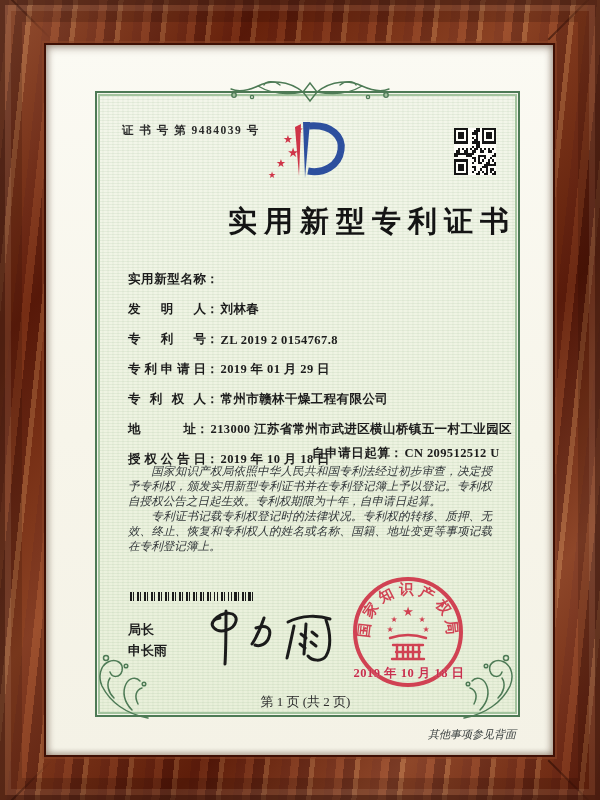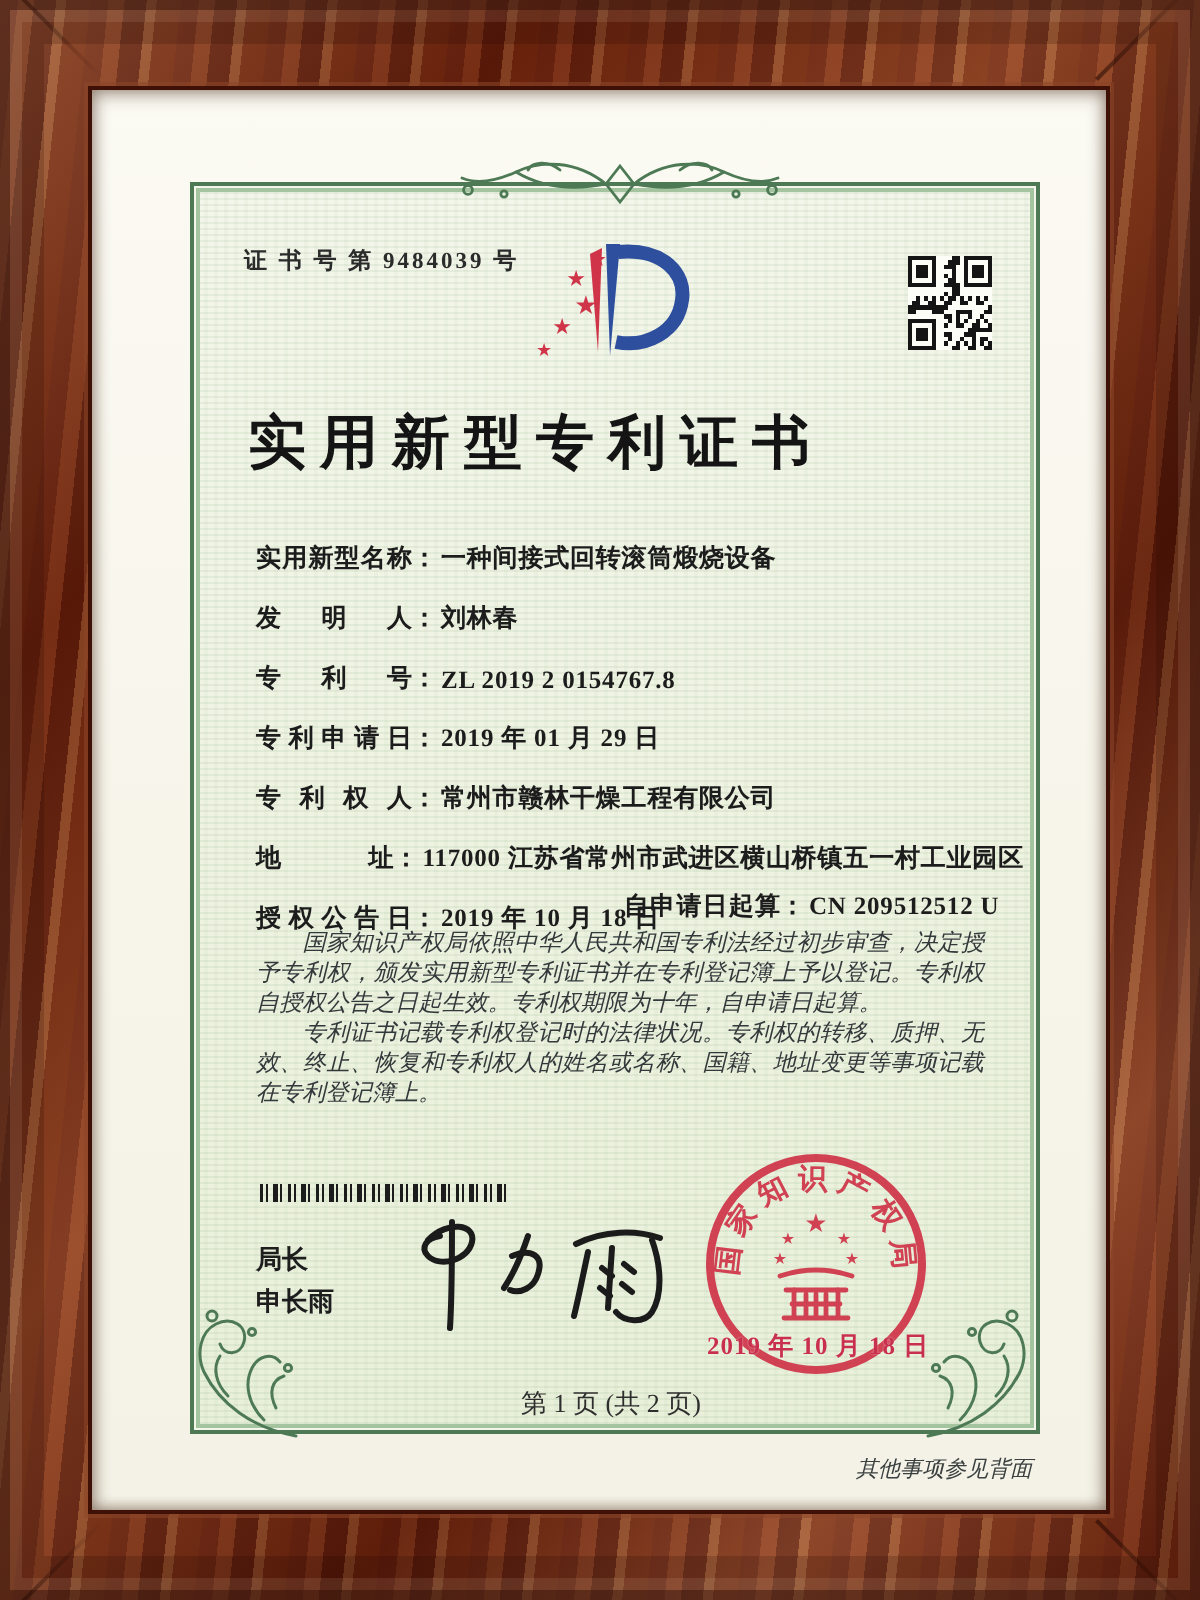--- a/index.html
+++ b/index.html
@@ -32,22 +32,22 @@
     box-shadow: inset 0 0 0 1px #f3f5ea, inset 0 0 0 3px #a3c49e;
     background:
       repeating-linear-gradient(0deg, rgba(110,152,106,.10) 0 1px, rgba(255,255,255,0) 1px 3px),
       repeating-linear-gradient(90deg, rgba(120,160,110,.05) 0 2px, rgba(255,255,255,0) 2px 5px),
       linear-gradient(180deg,#f3f6ea 0%,#eef3e1 55%,#e9f0da 100%);}
   .ornament{position:absolute;color:#4d7a55;}
 
   
   .abs{position:absolute;}
   .cert-no{left:122px;top:123px;font-size:11.5px;letter-spacing:1.5px;color:#2b2b2b;font-weight:600;}
-  .title{left:95px;width:421px;top:202px;text-align:left;font-size:29px;font-weight:bold;
-         letter-spacing:7px;color:#141414;padding-left:29px;}
+  .title{left:95px;width:421px;top:202px;text-align:right;font-size:29px;font-weight:bold;
+         letter-spacing:7px;color:#141414;}
   .fields{left:128px;top:258px;width:384px;font-size:12.5px;color:#1c1c1c;font-weight:600;}
   .frow{height:30px;display:flex;align-items:flex-end;white-space:nowrap;position:relative;}
   .flabel{display:inline-block;width:78px;text-align:justify;text-align-last:justify;}
   .fval{margin-left:2px;letter-spacing:.4px;}
   .grant2{position:absolute;left:184px;top:0;height:30px;display:flex;align-items:center;}
   .bodytxt{left:128px;top:465px;width:364px;font-size:11.6px;line-height:14.9px;
            color:#33383b;text-align:justify;font-style:italic;}
   .bodytxt p{margin:0;text-indent:2em;font-style:italic;}
   .barcode{left:130px;top:592px;width:124px;height:9px;
     background:repeating-linear-gradient(90deg,#1c1c1c 0 1.5px,transparent 1.5px 3px,#1c1c1c 3px 4px,transparent 4px 6.5px,#1c1c1c 6.5px 9px,transparent 9px 10px,#1c1c1c 10px 11px,transparent 11px 14px);}
@@ -146,21 +146,20 @@
       <path id="qr-modules" d="M11 0h1v1h-1zM12 0h1v1h-1zM10 1h1v1h-1zM11 1h1v1h-1zM12 1h1v1h-1zM9 2h1v1h-1zM10 2h1v1h-1zM11 2h1v1h-1zM11 3h1v1h-1zM9 4h1v1h-1zM11 4h1v1h-1zM10 5h1v1h-1zM11 5h1v1h-1zM9 6h1v1h-1zM10 6h1v1h-1zM11 6h1v1h-1zM12 6h1v1h-1zM11 7h1v1h-1zM12 7h1v1h-1zM9 8h1v1h-1zM11 8h1v1h-1zM12 8h1v1h-1zM2 9h1v1h-1zM4 9h1v1h-1zM6 9h1v1h-1zM8 9h1v1h-1zM10 9h1v1h-1zM11 9h1v1h-1zM13 9h1v1h-1zM15 9h1v1h-1zM17 9h1v1h-1zM19 9h1v1h-1zM1 10h1v1h-1zM2 10h1v1h-1zM5 10h1v1h-1zM6 10h1v1h-1zM9 10h1v1h-1zM10 10h1v1h-1zM13 10h1v1h-1zM14 10h1v1h-1zM17 10h1v1h-1zM18 10h1v1h-1zM0 11h1v1h-1zM1 11h1v1h-1zM2 11h1v1h-1zM3 11h1v1h-1zM4 11h1v1h-1zM5 11h1v1h-1zM6 11h1v1h-1zM7 11h1v1h-1zM8 11h1v1h-1zM9 11h1v1h-1zM20 11h1v1h-1zM0 12h1v1h-1zM1 12h1v1h-1zM6 12h1v1h-1zM7 12h1v1h-1zM8 12h1v1h-1zM12 12h1v1h-1zM13 12h1v1h-1zM14 12h1v1h-1zM15 12h1v1h-1zM19 12h1v1h-1zM20 12h1v1h-1zM9 13h1v1h-1zM10 13h1v1h-1zM12 13h1v1h-1zM15 13h1v1h-1zM18 13h1v1h-1zM10 14h1v1h-1zM12 14h1v1h-1zM14 14h1v1h-1zM17 14h1v1h-1zM19 14h1v1h-1zM9 15h1v1h-1zM12 15h1v1h-1zM13 15h1v1h-1zM16 15h1v1h-1zM17 15h1v1h-1zM20 15h1v1h-1zM15 16h1v1h-1zM16 16h1v1h-1zM17 16h1v1h-1zM18 16h1v1h-1zM19 16h1v1h-1zM20 16h1v1h-1zM9 17h1v1h-1zM10 17h1v1h-1zM14 17h1v1h-1zM15 17h1v1h-1zM16 17h1v1h-1zM10 18h1v1h-1zM13 18h1v1h-1zM16 18h1v1h-1zM18 18h1v1h-1zM19 18h1v1h-1zM9 19h1v1h-1zM12 19h1v1h-1zM14 19h1v1h-1zM16 19h1v1h-1zM18 19h1v1h-1zM20 19h1v1h-1zM11 20h1v1h-1zM12 20h1v1h-1zM15 20h1v1h-1zM16 20h1v1h-1zM19 20h1v1h-1zM20 20h1v1h-1z"></path>
     </g>
   </svg>
 
   <div class="abs title">实用新型专利证书</div>
 
   <div class="abs fields">
     <div class="frow">
       <span class="flabel">实用新型名称</span>
         <span>：</span>
-      <span class="fval">一种间接式回转滚筒煅烧设备</span>
     </div>
     <div class="frow">
       <span class="flabel">发明人</span>
         <span>：</span>
       <span class="fval">刘林春</span>
     </div>
     <div class="frow">
       <span class="flabel">专利号</span>
         <span>：</span>
       <span class="fval">ZL 2019 2 0154767.8</span>
@@ -171,21 +170,21 @@
       <span class="fval">2019 年 01 月 29 日</span>
     </div>
     <div class="frow">
       <span class="flabel">专利权人</span>
         <span>：</span>
       <span class="fval">常州市赣林干燥工程有限公司</span>
     </div>
     <div class="frow">
       <span class="flabel">地址</span>
         <span>：</span>
-      <span class="fval">117000 江苏省常州市武进区横山桥镇五一村工业园区</span>
+      <span class="fval">213000 江苏省常州市武进区横山桥镇五一村工业园区</span>
     </div>
     <div class="frow">
       <span class="flabel">授权公告日</span>
         <span>：</span>
       <span class="fval">2019 年 10 月 18 日</span>
       <span class="grant2">
         <span class="flabel">自申请日起算</span>
           <span>：</span>
         <span class="fval">CN 209512512 U</span>
       </span>

